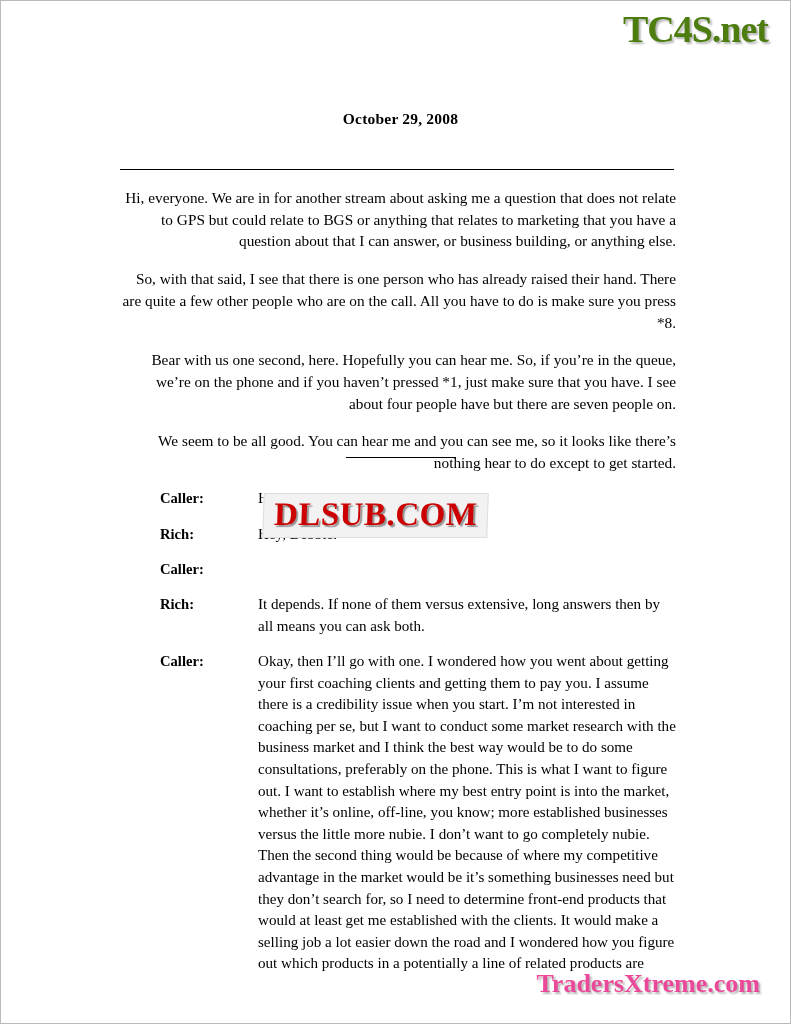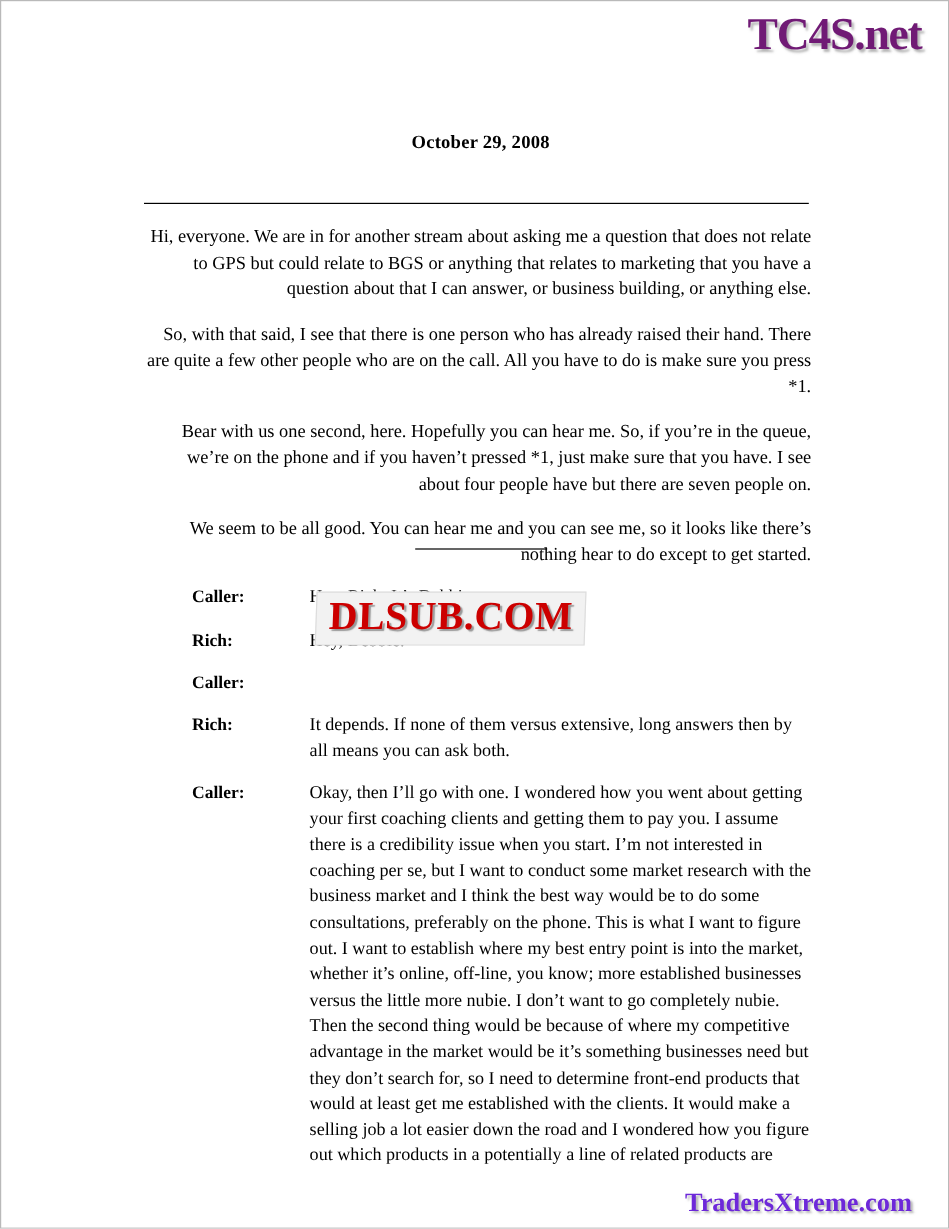--- a/index.html
+++ b/index.html
@@ -25,21 +25,21 @@
 
   
   .brand-top {
     position: absolute;
     top: 6px;
     right: 22px;
     font-family: "Liberation Serif", serif;
     font-weight: bold;
     font-size: 38px;
     letter-spacing: -1px;
-    color: #701a75;
+    color: #4d7c0f;
     text-shadow: 2px 2px 2px rgba(120,120,120,0.55);
   }
 
   
   .doc {
     position: absolute;
     left: 0;
     top: 0;
     width: 791px;
     padding: 4px;
@@ -126,44 +126,44 @@
     padding: 2px 10px 4px 10px;
     border: 1px solid #dddddd;
     text-shadow: 2px 2px 1px rgba(90,90,90,0.6);
     transform: skewX(-2deg);
   }
 
   
   .brand-bottom {
     position: absolute;
     right: 30px;
-    bottom: 8px;
-    font-family: "Liberation Serif", serif;
-    font-weight: bold;
-    font-size: 22px;
-    color: #6d28d9;
+    bottom: 24px;
+    font-family: "Liberation Serif", serif;
+    font-weight: bold;
+    font-size: 26px;
+    color: #ec4899;
     text-shadow: 2px 2px 2px rgba(120,120,120,0.55);
   }
 </style>
 </head>
 <body>
 
 <div class="page">
 
   <div class="brand-top">TC4S.net</div>
 
   <div class="doc">
 
     <div class="doc-date">October 29, 2008</div>
 
     <div class="rule-top"></div>
 
     <div class="body-block">
       <p>Hi, everyone. We are in for another stream about asking me a question that does not relate to GPS but could relate to BGS or anything that relates to marketing that you have a question about that I can answer, or business building, or anything else.</p>
-      <p>So, with that said, I see that there is one person who has already raised their hand. There are quite a few other people who are on the call. All you have to do is make sure you press *1.</p>
+      <p>So, with that said, I see that there is one person who has already raised their hand. There are quite a few other people who are on the call. All you have to do is make sure you press *8.</p>
       <p>Bear with us one second, here. Hopefully you can hear me. So, if you’re in the queue, we’re on the phone and if you haven’t pressed *1, just make sure that you have. I see about four people have but there are seven people on.</p>
       <p>We seem to be all good. You can hear me and you can see me, so it looks like there’s nothing hear to do except to get started.</p>
     </div>
 
     <div class="rule-mid"></div>
 
     <div class="dialogue">
 
       <div class="turn">
         <div class="speaker">Caller:</div>

